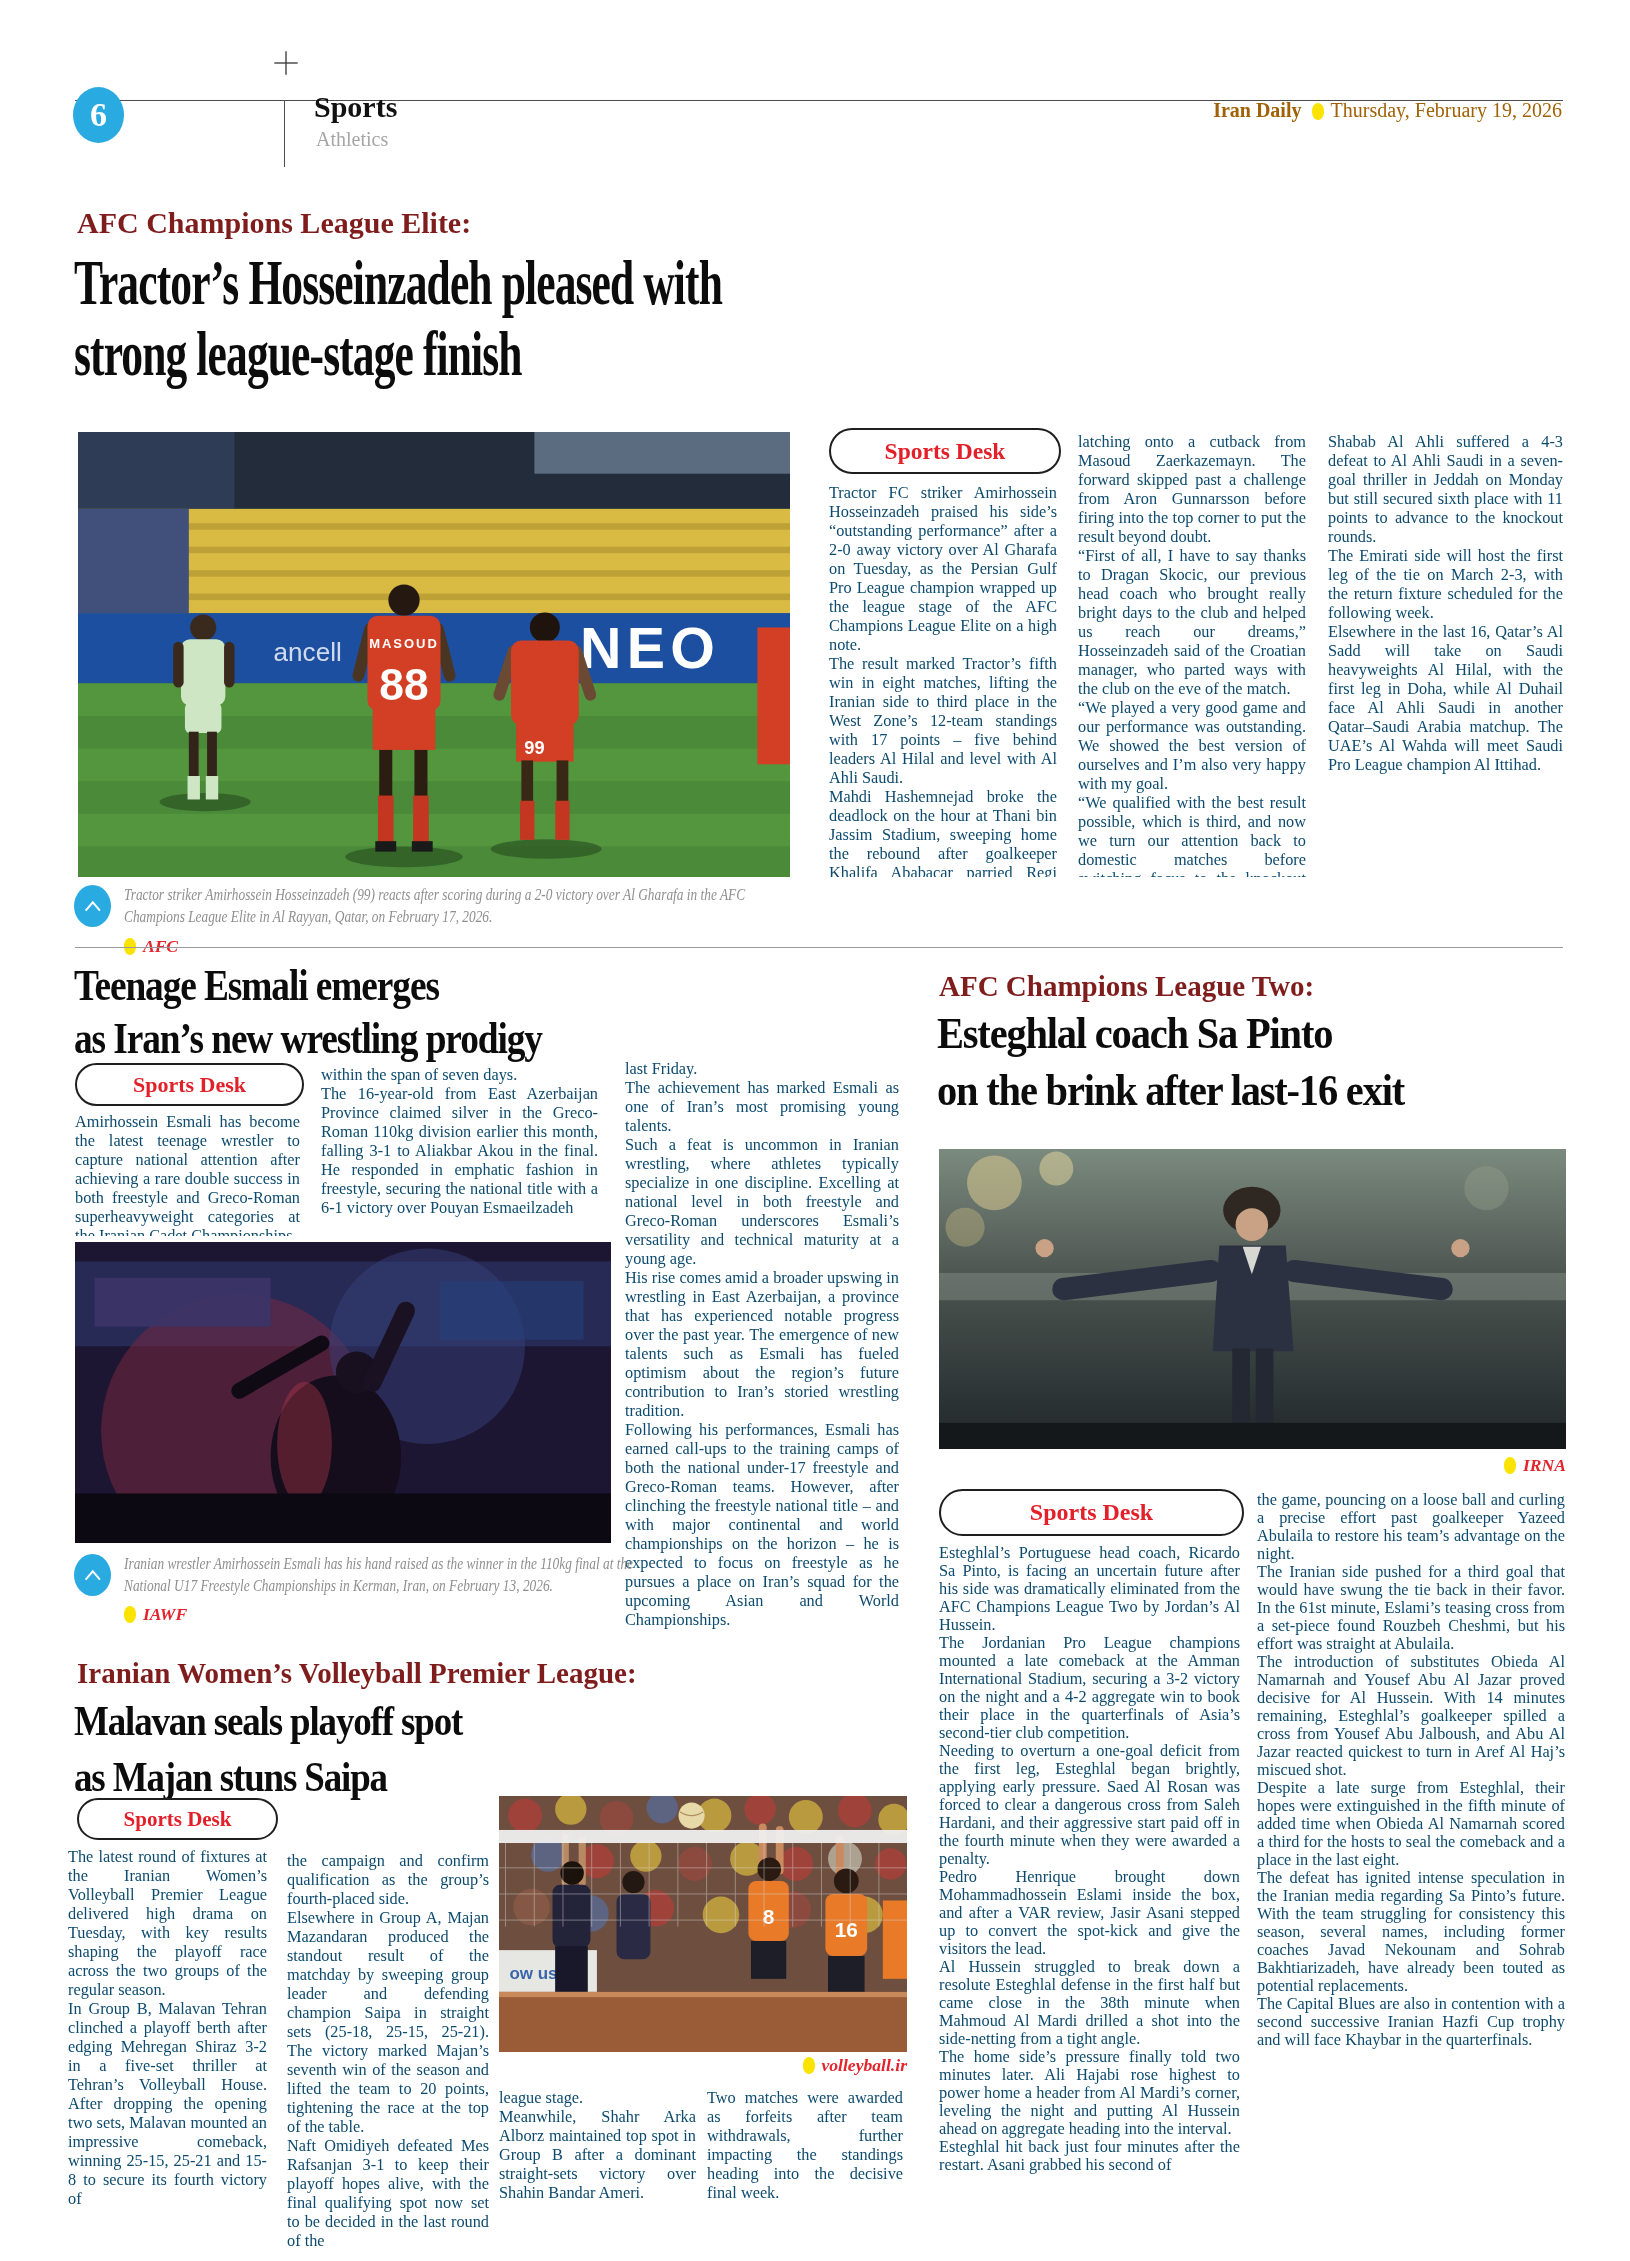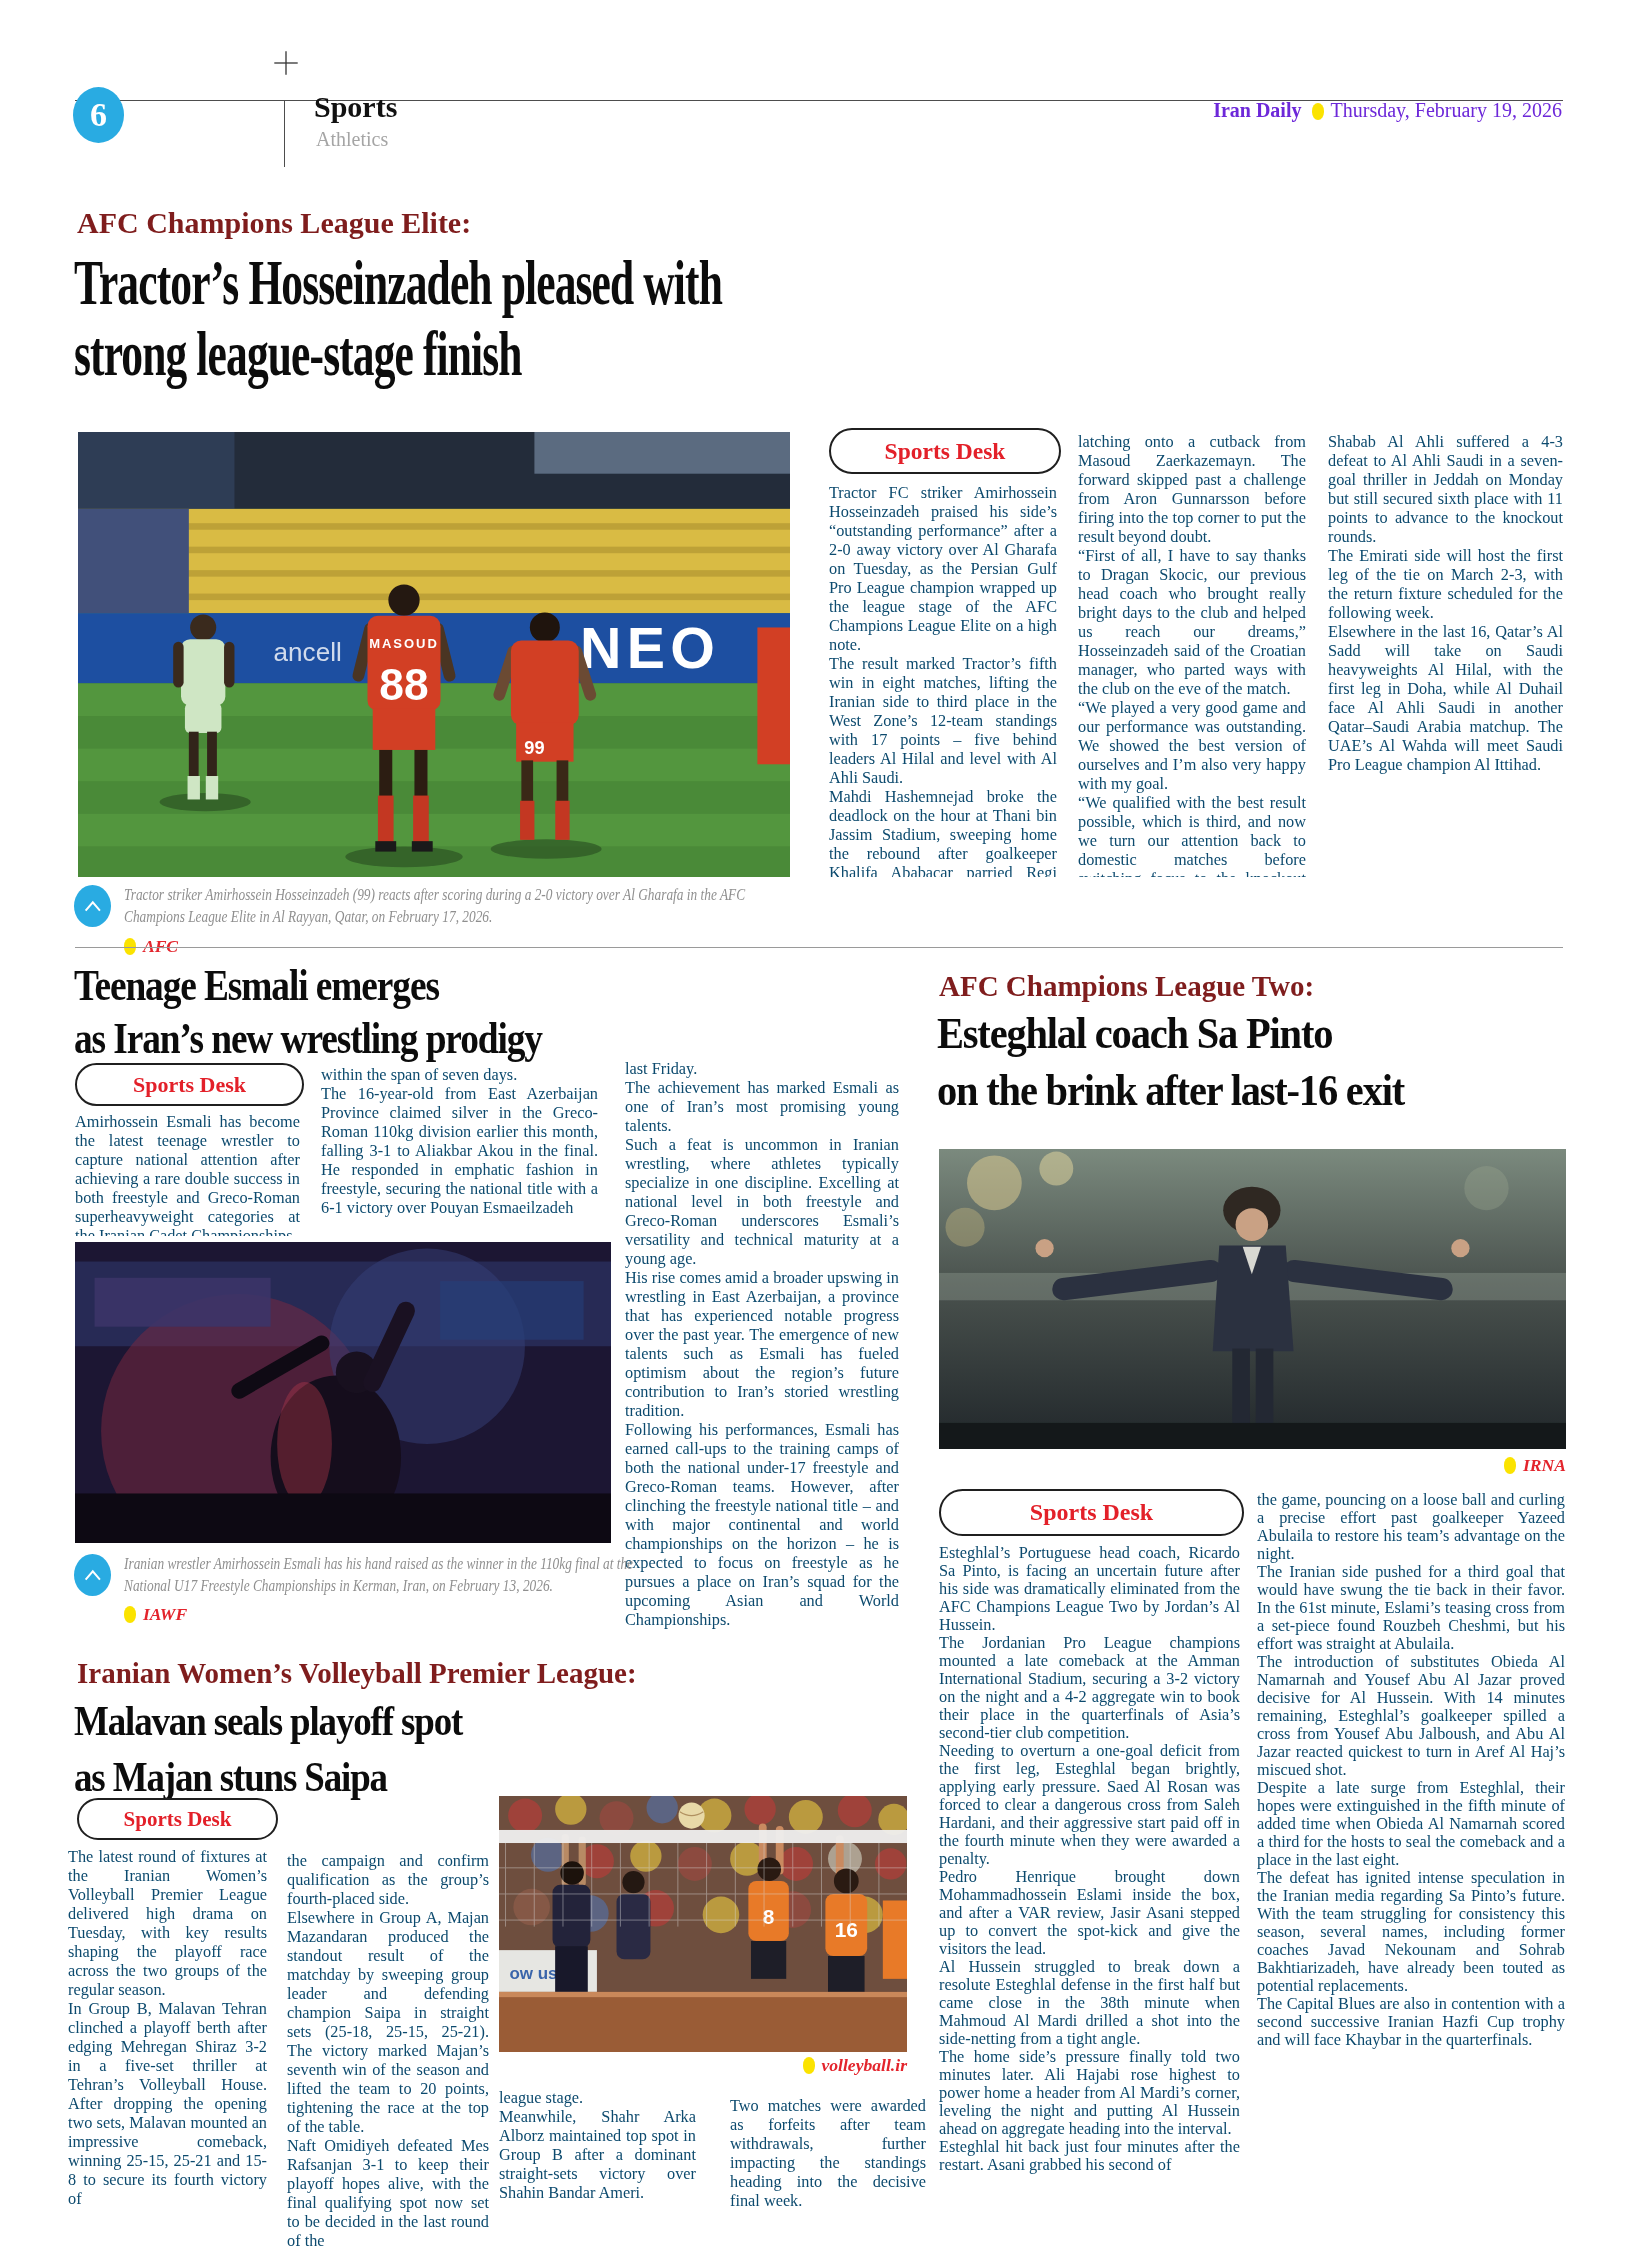--- a/index.html
+++ b/index.html
@@ -5,21 +5,21 @@
   html,body{margin:0;padding:0;background:#e8e8e8;}
   .page{position:relative;width:1630px;height:2261px;background:#ffffff;overflow:hidden;
         font-family:"Liberation Serif",serif;color:#141414;}
   .abs{position:absolute;}
   
   .rule{background:#4d4d4d;}
   .page-circle{background:#29abe2;border-radius:50%;color:#fff;font-weight:bold;
                display:flex;align-items:center;justify-content:center;font-size:34px;}
   .section-title{font-weight:bold;font-size:30px;color:#111;}
   .subsection{font-size:20px;color:#a5a5a5;}
-  .masthead-line{font-size:20px;color:#6d28d9;white-space:nowrap;text-align:right;}
+  .masthead-line{font-size:20px;color:#a16207;white-space:nowrap;text-align:right;}
   .masthead-line b{font-weight:bold;}
   
   .kicker{font-weight:bold;color:#7f1d1d;white-space:nowrap;}
   .headline{font-weight:bold;color:#0c0c0c;white-space:nowrap;letter-spacing:-1.3px;}
   .cond{transform-origin:0 0;}
   
   .desk-badge{border:2px solid #1f1f1f;border-radius:31px;background:#fff;
               display:flex;align-items:center;justify-content:center;
               font-weight:bold;color:#e32029;}
   
@@ -303,21 +303,21 @@
     <rect x="0" y="300" width="625" height="8" fill="#c9885a"></rect>
   </svg>
 
   <div class="abs credit" style="left:499px;top:2055px;width:408px;text-align:right;">
     <span class="dot"></span><span>volleyball.ir</span>
   </div>
   <div class="abs body-col" style="left:499px;top:2088px;width:197px;height:156px;">
       <p>league stage.</p>
       <p>Meanwhile, Shahr Arka Alborz maintained top spot in Group B after a dominant straight-sets victory over Shahin Bandar Ameri.</p>
     </div>
-  <div class="abs body-col" style="left:730px;top:2088px;width:196px;height:156px;margin-top:8px;">
+  <div class="abs body-col" style="left:707px;top:2088px;width:196px;height:156px;">
       <p>Two matches were awarded as forfeits after team withdrawals, further impacting the standings heading into the decisive final week.</p>
     </div>
 
   <div class="abs kicker" style="left:939px;top:970px;font-size:29px;">AFC Champions League Two:</div>
   <div class="abs headline cond" style="left:937px;top:1008px;font-size:44px;transform:scaleX(0.92);">Esteghlal coach Sa Pinto</div>
   <div class="abs headline cond" style="left:937px;top:1065px;font-size:44px;transform:scaleX(0.92);">on the brink after last-16 exit</div>
 
   <svg class="abs photo" style="left:939px;top:1149px;" width="627" height="300" viewBox="0 0 962 460" preserveAspectRatio="none">
     <defs>
       <linearGradient id="estbg" x1="0" y1="0" x2="0" y2="1">

